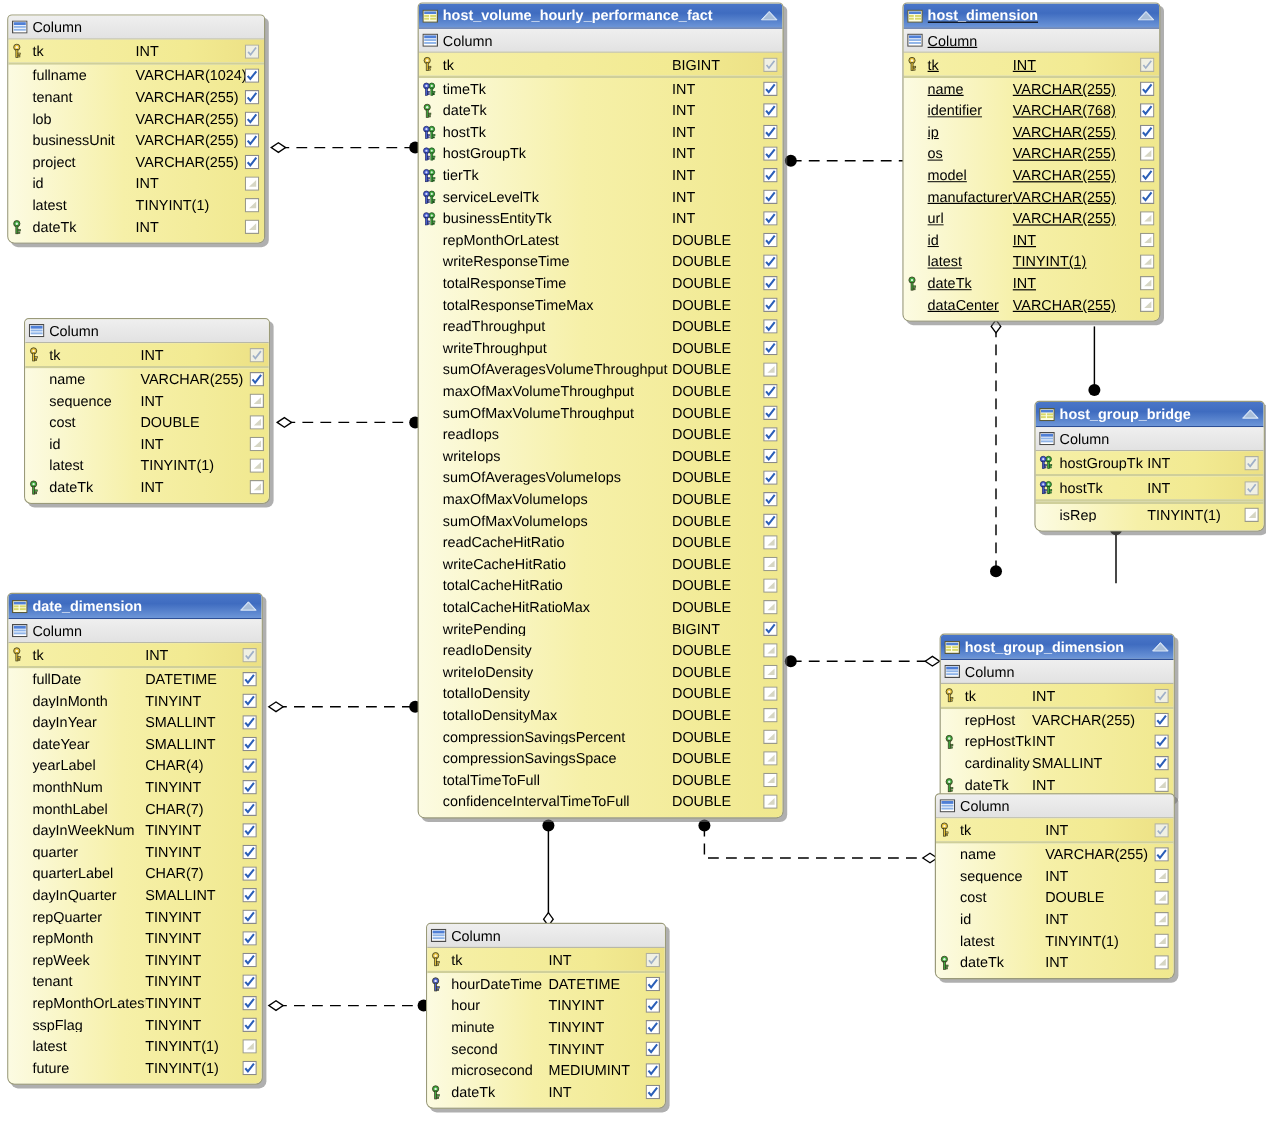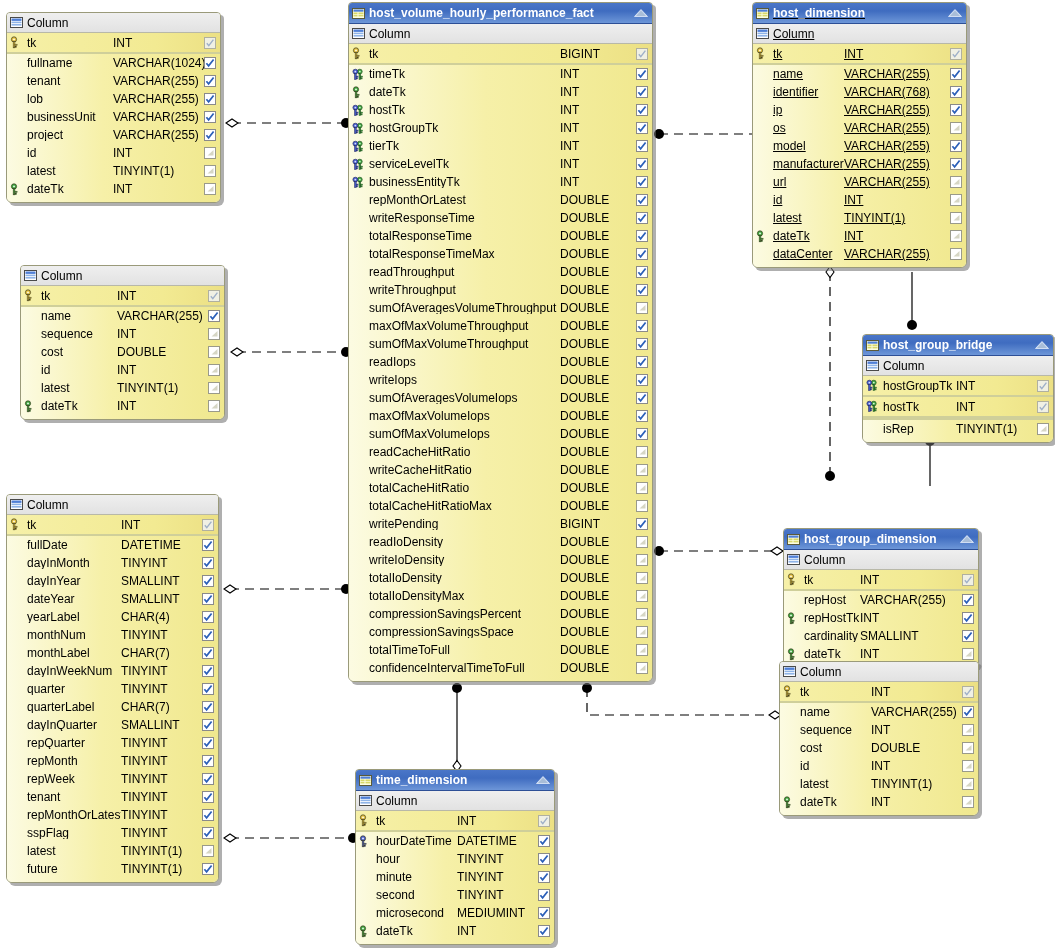--- a/index.html
+++ b/index.html
@@ -355,20 +355,35 @@
             <svg class="chk" viewBox="0 0 12 12">
     <rect x="0.5" y="0.5" width="11" height="11" fill="#ffffff" stroke="#9a9a8a"></rect>
     <path d="M9.5 3 L9.5 8.6 L3.5 8.6 Z" fill="#d6d6c4"></path>
   </svg>
           </span>
         </div>
         <div class="bottom-pad"></div>
       </div>
     </div>
     <div class="tbl" style="left: 6px; top: 494px; width: 213px;">
+      <div class="tbl-hdr">
+        <svg class="ico-tbl" viewBox="0 0 13 11">
+    <rect x="0.5" y="0.5" width="12" height="10" fill="#fdfde0" stroke="#5a5a3a"></rect>
+    <rect x="1.5" y="1.5" width="10" height="2.2" fill="#4f7fd6"></rect>
+    <rect x="1.5" y="4.5" width="4" height="1.6" fill="#d8d86a"></rect>
+    <rect x="6.5" y="4.5" width="5" height="1.6" fill="#d8d86a"></rect>
+    <rect x="1.5" y="6.8" width="4" height="1.6" fill="#d8d86a"></rect>
+    <rect x="6.5" y="6.8" width="5" height="1.6" fill="#d8d86a"></rect>
+  </svg>
+        <span class="ttl">date_dimension</span>
+        <svg class="collapse" viewBox="0 0 16 10">
+    <polygon points="8,1.5 14.5,8.5 1.5,8.5" fill="#cfe0f5" stroke="#dfe9f7" stroke-width="0.8"></polygon>
+    <polygon points="8,2.5 13,8 3,8" fill="#a8bdd8"></polygon>
+  </svg>
+      </div>
       <div class="tbl-sub">
         <svg class="ico-col" viewBox="0 0 13 11">
     <rect x="0.5" y="0.5" width="12" height="10" fill="#ffffff" stroke="#4a4a4a"></rect>
     <rect x="1.5" y="1.5" width="10" height="2.4" fill="#4f7fd6"></rect>
     <rect x="1.5" y="4.6" width="10" height="1.6" fill="#8fb4e8"></rect>
     <rect x="1.5" y="7" width="10" height="1.6" fill="#8fb4e8"></rect>
   </svg>
         <span>Column</span>
       </div>
       <div class="pk-row">
@@ -1129,35 +1144,20 @@
             <svg class="chk" viewBox="0 0 12 12">
     <rect x="0.5" y="0.5" width="11" height="11" fill="#ffffff" stroke="#9a9a8a"></rect>
     <path d="M9.5 3 L9.5 8.6 L3.5 8.6 Z" fill="#d6d6c4"></path>
   </svg>
           </span>
         </div>
         <div class="bottom-pad"></div>
       </div>
     </div>
     <div class="tbl" style="left: 355px; top: 769px; width: 200px;">
-      <div class="tbl-hdr">
-        <svg class="ico-tbl" viewBox="0 0 13 11">
-    <rect x="0.5" y="0.5" width="12" height="10" fill="#fdfde0" stroke="#5a5a3a"></rect>
-    <rect x="1.5" y="1.5" width="10" height="2.2" fill="#4f7fd6"></rect>
-    <rect x="1.5" y="4.5" width="4" height="1.6" fill="#d8d86a"></rect>
-    <rect x="6.5" y="4.5" width="5" height="1.6" fill="#d8d86a"></rect>
-    <rect x="1.5" y="6.8" width="4" height="1.6" fill="#d8d86a"></rect>
-    <rect x="6.5" y="6.8" width="5" height="1.6" fill="#d8d86a"></rect>
-  </svg>
-        <span class="ttl">time_dimension</span>
-        <svg class="collapse" viewBox="0 0 16 10">
-    <polygon points="8,1.5 14.5,8.5 1.5,8.5" fill="#cfe0f5" stroke="#dfe9f7" stroke-width="0.8"></polygon>
-    <polygon points="8,2.5 13,8 3,8" fill="#a8bdd8"></polygon>
-  </svg>
-      </div>
       <div class="tbl-sub">
         <svg class="ico-col" viewBox="0 0 13 11">
     <rect x="0.5" y="0.5" width="12" height="10" fill="#ffffff" stroke="#4a4a4a"></rect>
     <rect x="1.5" y="1.5" width="10" height="2.4" fill="#4f7fd6"></rect>
     <rect x="1.5" y="4.6" width="10" height="1.6" fill="#8fb4e8"></rect>
     <rect x="1.5" y="7" width="10" height="1.6" fill="#8fb4e8"></rect>
   </svg>
         <span>Column</span>
       </div>
       <div class="pk-row">

